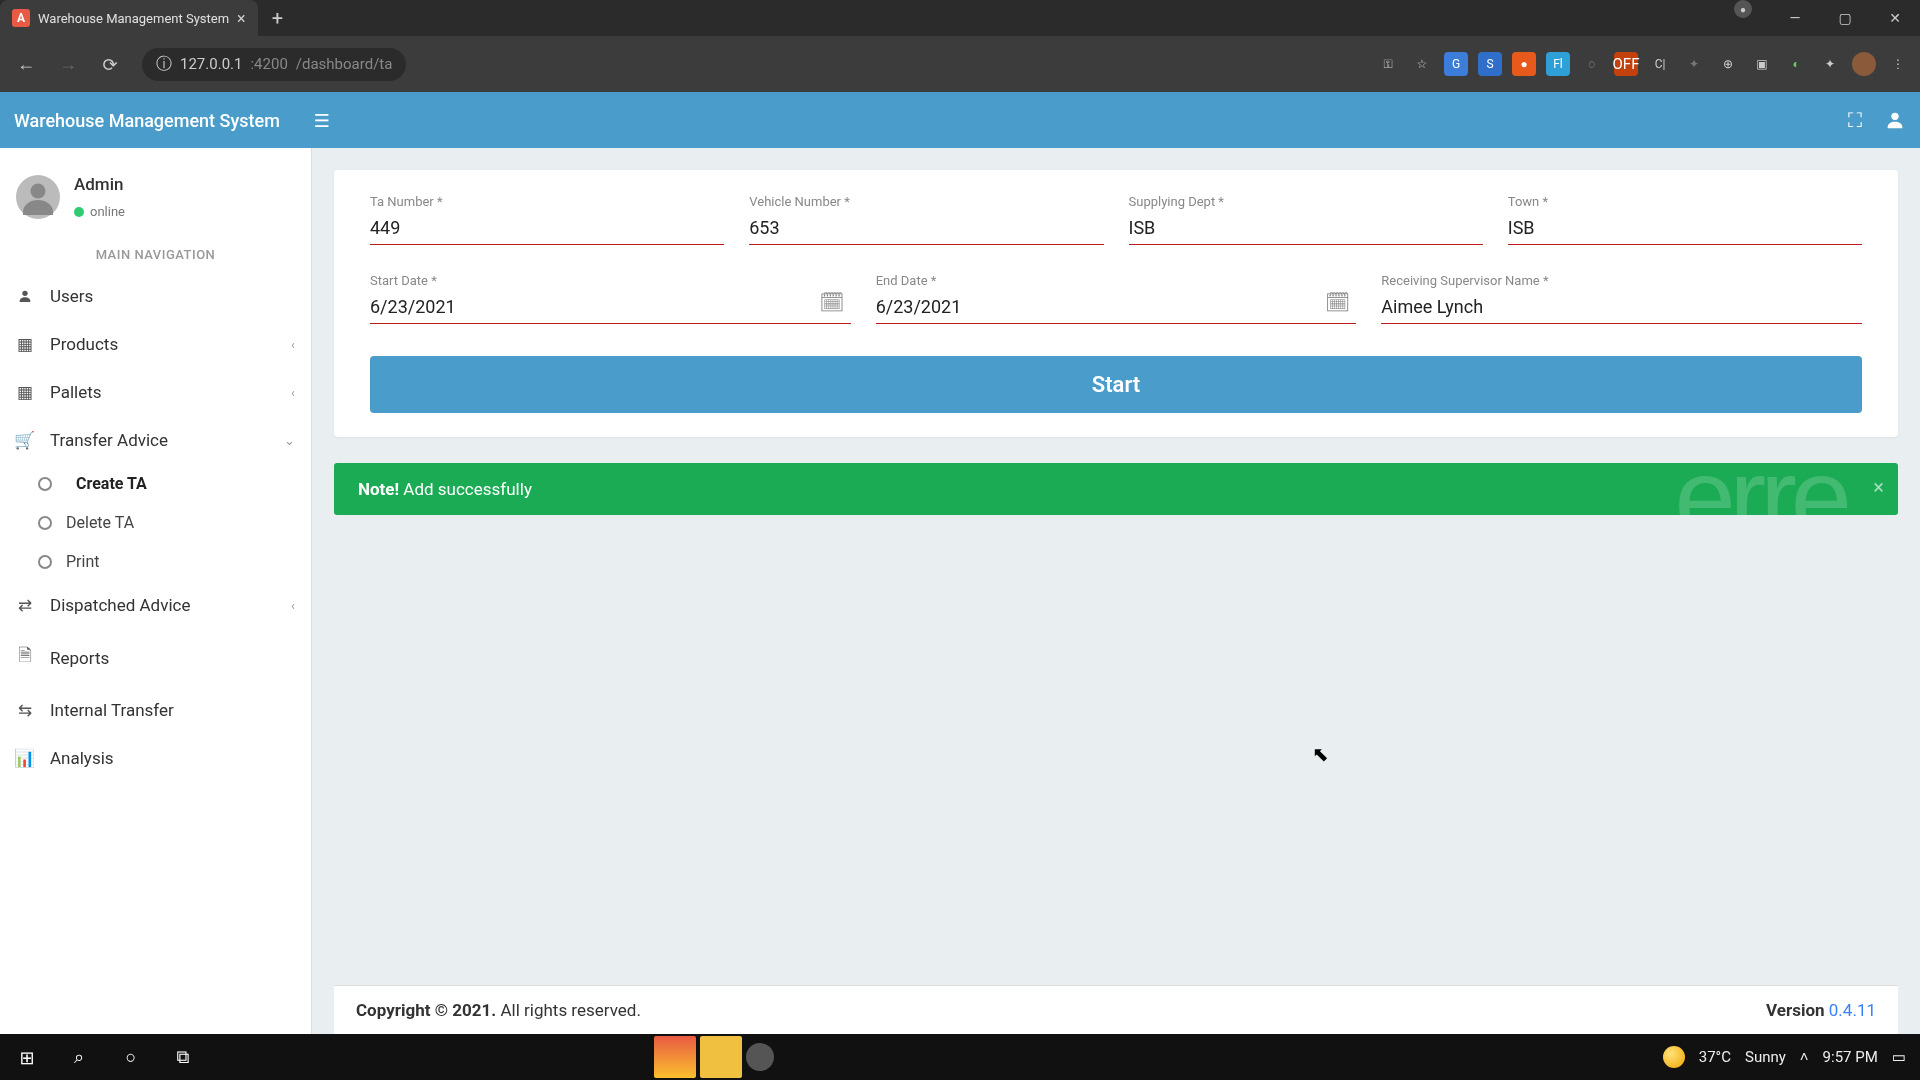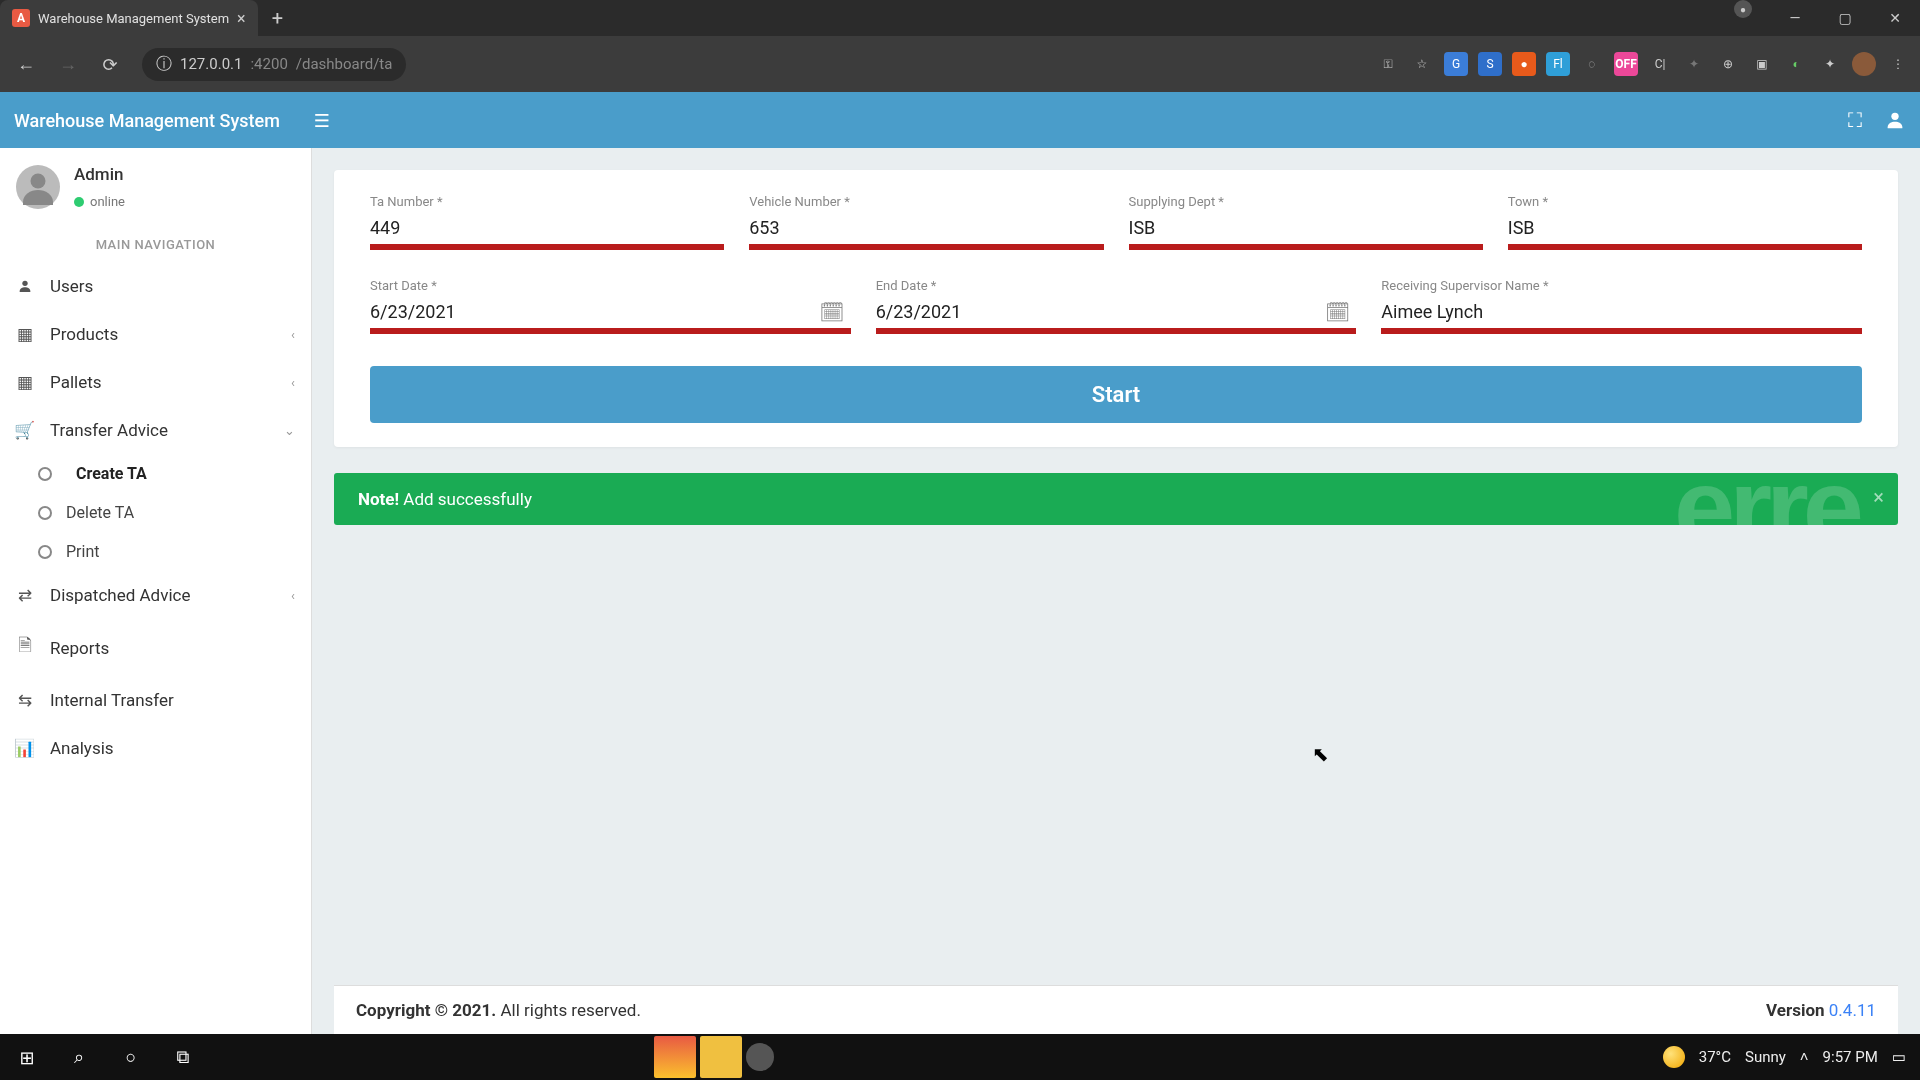--- a/index.html
+++ b/index.html
@@ -28,21 +28,21 @@
 
 .app-root { height: calc(1080px - 36px - 56px - 46px); display:flex; flex-direction:column; background:#e9eef0; }
 .app-header { background:#4a9dca; height:56px; display:flex; align-items:center; padding:0 14px; color:#fff; }
 .app-title { font-size:18px; font-weight:500; }
 .hamburger { margin-left:34px; cursor:pointer; font-size:18px; }
 .header-right { margin-left:auto; display:flex; gap:22px; align-items:center; font-size:20px; }
 
 .app-body { flex:1; display:flex; min-height:0; }
 
 
-.sidebar { width:312px; background:#fff; border-right:1px solid #ddd; display:flex; flex-direction:column; padding-top:16px; }
+.sidebar { width:312px; background:#fff; border-right:1px solid #ddd; display:flex; flex-direction:column; padding-top:26px; }
 .user-block { display:flex; align-items:center; gap:14px; padding:0 16px 18px 16px; }
 .avatar { width:44px; height:44px; background:#bbb; border-radius:50%; display:flex; align-items:center; justify-content:center; }
 .avatar svg { width:36px; height:36px; fill:#888; }
 .user-name { font-size:17px; color:#333; font-weight:500; }
 .user-status { font-size:13px; color:#777; display:flex; align-items:center; gap:6px; margin-top:10px;}
 .status-dot { width:10px; height:10px; background:#2ecc71; border-radius:50%; }
 .nav-heading { font-size:13px; color:#999; padding:10px 10px; letter-spacing:0.5px; text-transform:uppercase; font-weight:500;text-align:center;}
 .nav-item { display:flex; align-items:center; gap:16px; padding:14px 16px; color:#333; font-size:17px; cursor:pointer; }
 .nav-item .chev { margin-left:auto; color:#999; font-size:13px; }
 .nav-icon { width:18px; display:flex; justify-content:center; color:#555; }
@@ -50,29 +50,29 @@
 .sub-item { display:flex; align-items:center; gap:14px; padding:10px 16px; color:#444; font-size:16px; cursor:pointer; }
 .sub-item .circle { width:14px; height:14px; border:2px solid #888; border-radius:50%; }
 .sub-item.active { font-weight:700; color:#222;gap:24px; }
 
 
 .main { flex:1; padding:22px 22px 0 22px; overflow:auto; display:flex; flex-direction:column; }
 .card { background:#fff; border-radius:4px; box-shadow:0 1px 3px rgba(0,0,0,0.05); padding:24px 36px 24px 36px; }
 .row { display:flex; gap:25px; margin-bottom:28px; }
 .field { flex:1; display:flex; flex-direction:column; position:relative; }
 .field label { font-size:13px; color:#888; margin-bottom:4px; }
-.field input { border:none; border-bottom:6px solid #b91c1c; font-size:18px; padding:4px 0 6px 0; outline:none; color:#222; background:transparent; width:100%; }
+.field input { border:none; border-bottom:1px solid #b91c1c; font-size:18px; padding:4px 0 6px 0; outline:none; color:#222; background:transparent; width:100%; }
 .date-field { position:relative; }
 .date-icon { position:absolute; right:6px; bottom:10px; color:#777; font-size:20px; }
 .start-btn { width:100%; background:#4a9dca; color:#fff; border:none; padding:16px; font-size:22px; font-weight:600; border-radius:4px; cursor:pointer; margin-top:4px; }
 
 .alert { margin-top:26px; background:#1aab54; color:#fff; padding:16px 24px; border-radius:3px; position:relative; font-size:17px; overflow:hidden;}
 .alert strong { font-weight:700; }
 .alert-close { position:absolute; right:14px; top:12px; color:rgba(255,255,255,0.6); font-size:20px; cursor:pointer; }
-.alert-ghost { position:absolute; right:40px; top:-30px; font-size:110px; font-weight:700; color:rgba(255,255,255,0.18); letter-spacing:-6px; pointer-events:none; font-family: Arial, sans-serif;}
+.alert-ghost { position:absolute; right:52px; top:-30px; font-size:110px; font-weight:400; color:rgba(255,255,255,0.18); letter-spacing:-6px; pointer-events:none; font-family: Arial, sans-serif;}
 
 .footer { margin-top:auto; background:#fff; border-top:1px solid #ddd; padding:14px 22px; display:flex; font-size:17px; color:#333; }
 .footer .ver { margin-left:auto; }
 .footer .ver .num { color:#3b82f6; }
 
 
 .taskbar { height:46px; background:#111; display:flex; align-items:center; padding:0 4px; gap:6px; }
 .task-item { width:46px; height:42px; display:flex; align-items:center; justify-content:center; color:#fff; font-size:18px; cursor:pointer; }
 .task-center { margin:0 auto; display:flex; gap:4px; }
 .task-app { width:42px; height:42px; display:flex; align-items:center; justify-content:center; border-radius:2px;}
@@ -112,21 +112,21 @@
       <span class="url-text url-dim">/dashboard/ta</span>
   </div>
   <div class="ext-icons">
     <span class="ext-icon" style="color:#ccc;">⚿</span>
     <span class="ext-icon" style="color:#ccc;">☆</span>
     <span class="ext-icon" style="background:#3b7dd8;">G</span>
     <span class="ext-icon" style="background:#2f6fca;">S</span>
     <span class="ext-icon" style="background:#e85a1b;">●</span>
     <span class="ext-icon" style="background:#2f9fd8;">Fl</span>
     <span class="ext-icon" style="color:#ccc;">◌</span>
-    <span class="ext-icon" style="background:#ec4899;font-size:12px;font-weight:bold;">OFF</span>
+    <span class="ext-icon" style="background:#c2410c;font-size:15px;font-weight:normal;">OFF</span>
     <span class="ext-icon" style="color:#ccc;">C|</span>
     <span class="ext-icon" style="color:#777;">✦</span>
     <span class="ext-icon" style="color:#ccc;">⊕</span>
     <span class="ext-icon" style="color:#ccc;">▣</span>
     <span class="ext-icon" style="color:#6c6;">◐</span>
     <span class="ext-icon" style="color:#ccc;">✦</span>
     <span class="ext-icon" style="background:#8a5a3a;border-radius:50%;"></span>
     <span class="ext-icon" style="color:#ccc;">⋮</span>
   </div>
 </div>

